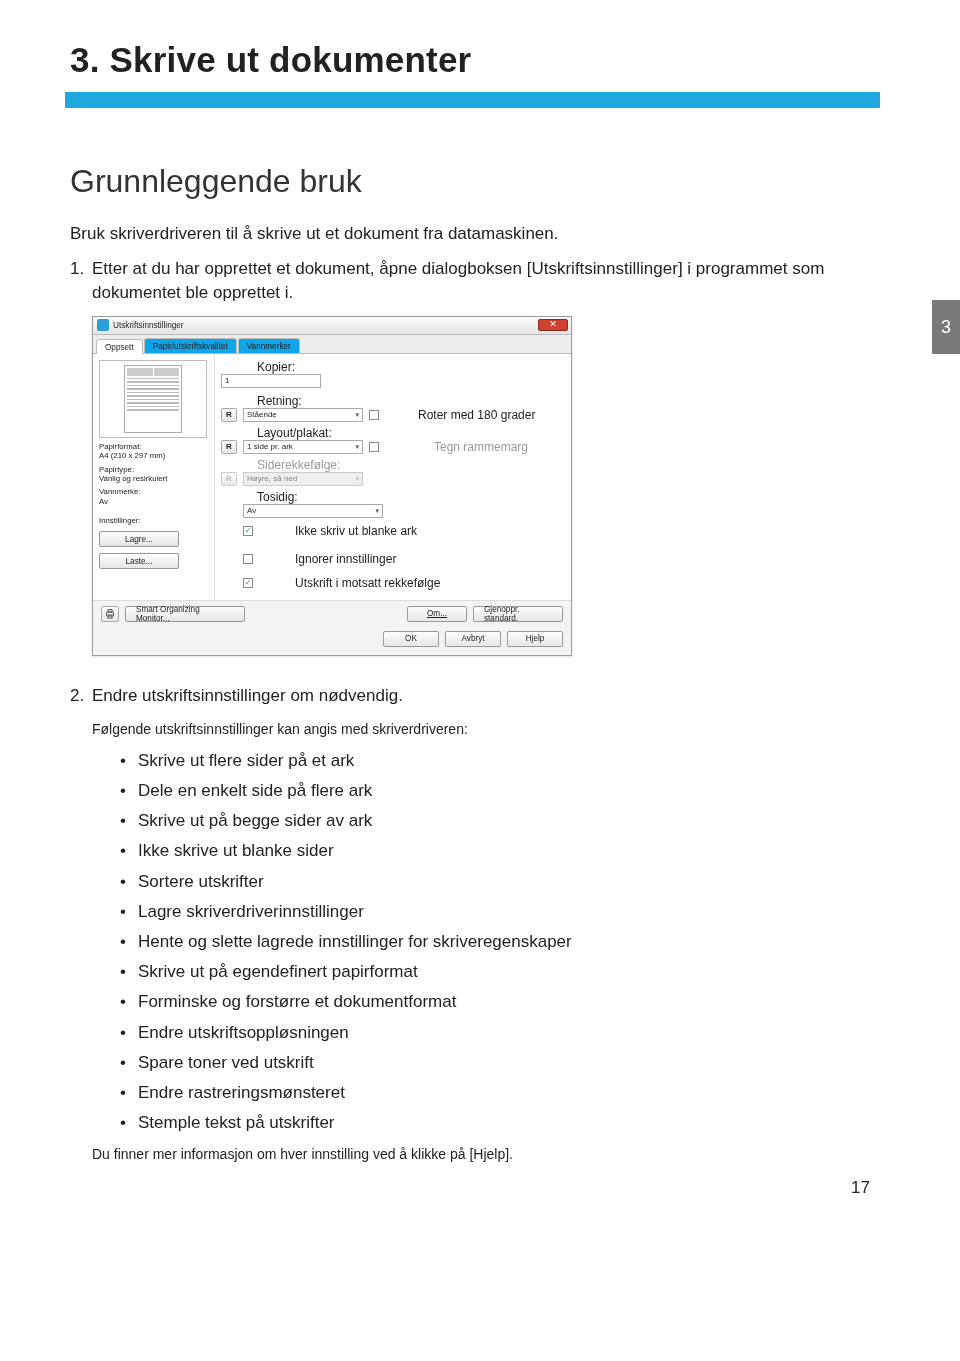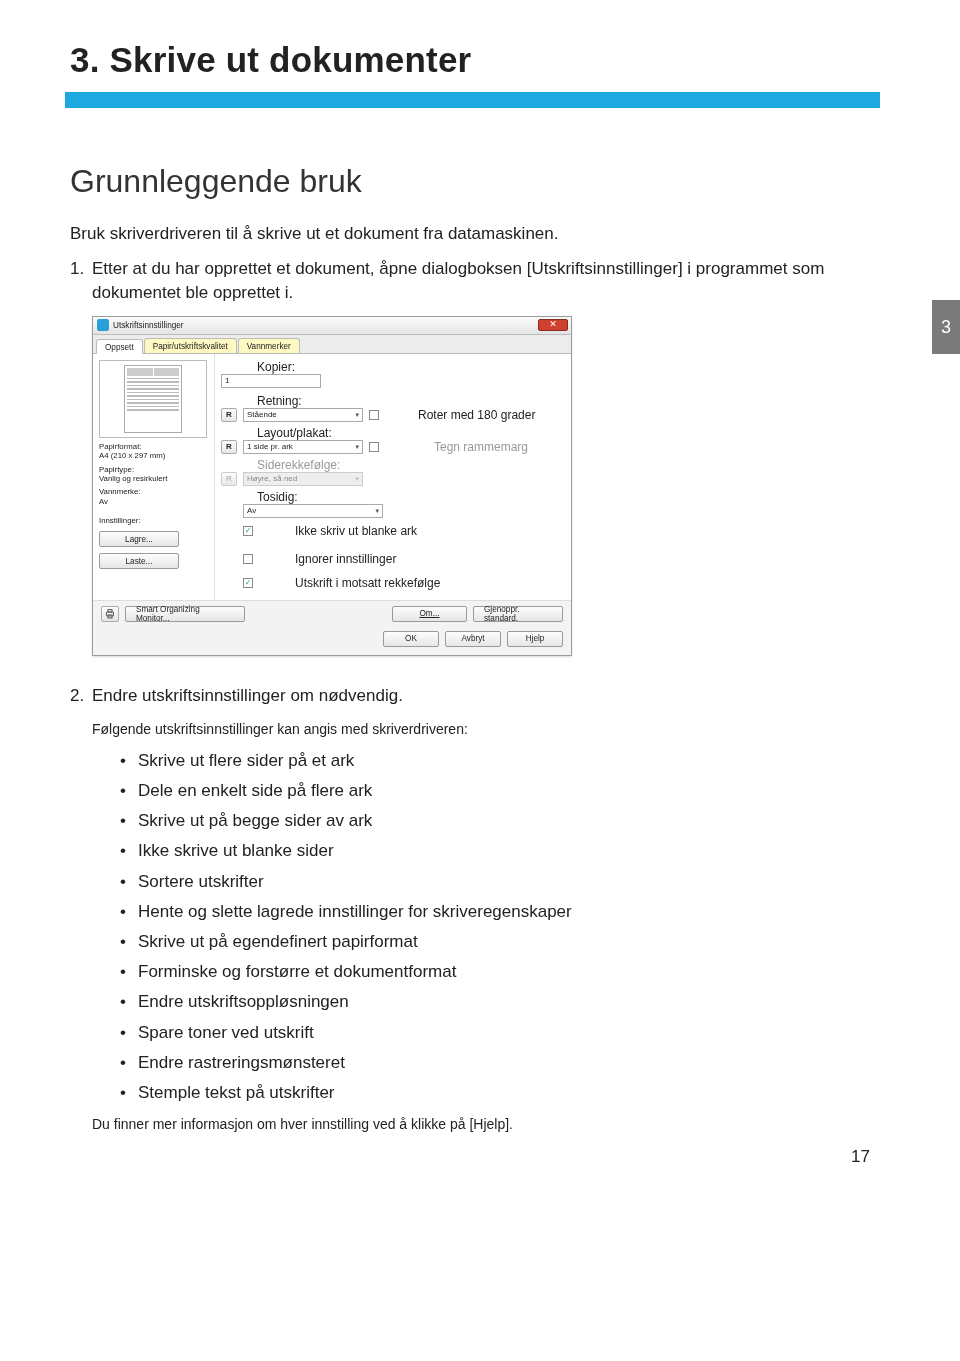--- a/index.html
+++ b/index.html
@@ -22,21 +22,21 @@
 
   .pagenum { position: absolute; right: 90px; bottom: 25px; font-size: 17px; }
 
   
   .dialog-wrap { margin: 6px 0 28px 22px; }
   .dlg { width: 480px; border: 1px solid #9c9c9c; background: #f3f3f3; font-size: 8.2px; color: #222; box-shadow: 0 1px 2px rgba(0,0,0,0.15); }
   .dlg .titlebar { height: 18px; background: linear-gradient(#fbfbfb,#e4e4e4); border-bottom: 1px solid #bbb; display: flex; align-items: center; padding: 0 4px; position: relative; }
   .dlg .titlebar .ticon { width: 12px; height: 12px; background: #2a9ed6; border-radius: 2px; margin-right: 4px; }
   .dlg .titlebar .close { position: absolute; right: 3px; top: 2px; width: 30px; height: 12px; background: #d04030; border: 1px solid #8a2a20; border-radius: 2px; display: flex; align-items: center; justify-content: center; color: #fff; font-size: 9px; line-height: 1; }
   .dlg .tabs { display: flex; gap: 0; background: #ececec; padding: 3px 3px 0 3px; border-bottom: 1px solid #bbb; }
-  .dlg .tab { padding: 3px 8px 2px; border: 1px solid #bbb; border-bottom: none; background: #fef9c3; border-radius: 3px 3px 0 0; margin-right: 1px; font-size: 8.2px; }
+  .dlg .tab { padding: 3px 8px 2px; border: 1px solid #bbb; border-bottom: none; background: #0ea5e9; border-radius: 3px 3px 0 0; margin-right: 1px; font-size: 8.2px; }
   .dlg .tab.active { background: #fff; position: relative; top: 1px; }
   .dlg .body { display: flex; background: #fff; }
   .dlg .leftcol { width: 122px; padding: 6px; border-right: 1px solid #e0e0e0; }
   .dlg .preview { width: 108px; height: 78px; border: 1px solid #bbb; background: #fff; display: flex; align-items: center; justify-content: center; margin-bottom: 4px; }
   .dlg .preview .sheet { width: 58px; height: 68px; border: 1px solid #aaa; background: #fff; display: flex; flex-direction: column; }
   .dlg .preview .sheet .hdr { display: flex; gap: 1px; padding: 2px; }
   .dlg .preview .sheet .hdrblk { flex: 1; height: 8px; background: #ccc; }
   .dlg .preview .sheet .lines { padding: 0 2px; }
   .dlg .preview .sheet .ln { height: 1.5px; background: #bbb; margin-bottom: 2px; }
   .dlg .plabel { font-size: 7.8px; line-height: 1.2; }
@@ -177,21 +177,21 @@
       <div class="footer">
         <div class="print-icon">
           <svg viewBox="0 0 24 24" fill="none" stroke="#555" stroke-width="2">
               <rect x="5" y="8" width="14" height="8" rx="1"></rect>
               <rect x="8" y="3" width="8" height="5"></rect>
               <rect x="8" y="14" width="8" height="6"></rect>
             </svg>
         </div>
         <div class="btn" style="width:120px;">Smart Organizing Monitor...</div>
         <div class="spacer"></div>
-        <div class="btn" style="width:75px;text-decoration:underline;">Om...</div>
+        <div class="btn" style="width:60px;text-decoration:underline;">Om...</div>
         <div class="btn" style="width:90px;">Gjenoppr. standard.</div>
       </div>
       <div class="okrow">
         <div class="btn" style="width:56px;">OK</div>
         <div class="btn" style="width:56px;">Avbryt</div>
         <div class="btn" style="width:56px;">Hjelp</div>
       </div>
     </div>
   </div>
 
@@ -200,20 +200,21 @@
     <span>Endre utskriftsinnstillinger om nødvendig.</span>
   </div>
   <p class="step-indent">Følgende utskriftsinnstillinger kan angis med skriverdriveren:</p>
 
   <ul class="bullets">
     <li>Skrive ut flere sider på et ark</li>
     <li>Dele en enkelt side på flere ark</li>
     <li>Skrive ut på begge sider av ark</li>
     <li>Ikke skrive ut blanke sider</li>
     <li>Sortere utskrifter</li>
+    <li>Lagre skriverdriverinnstillinger</li>
     <li>Hente og slette lagrede innstillinger for skriveregenskaper</li>
     <li>Skrive ut på egendefinert papirformat</li>
     <li>Forminske og forstørre et dokumentformat</li>
     <li>Endre utskriftsoppløsningen</li>
     <li>Spare toner ved utskrift</li>
     <li>Endre rastreringsmønsteret</li>
     <li>Stemple tekst på utskrifter</li>
   </ul>
 
   <p class="step-indent">Du finner mer informasjon om hver innstilling ved å klikke på [Hjelp].</p>

